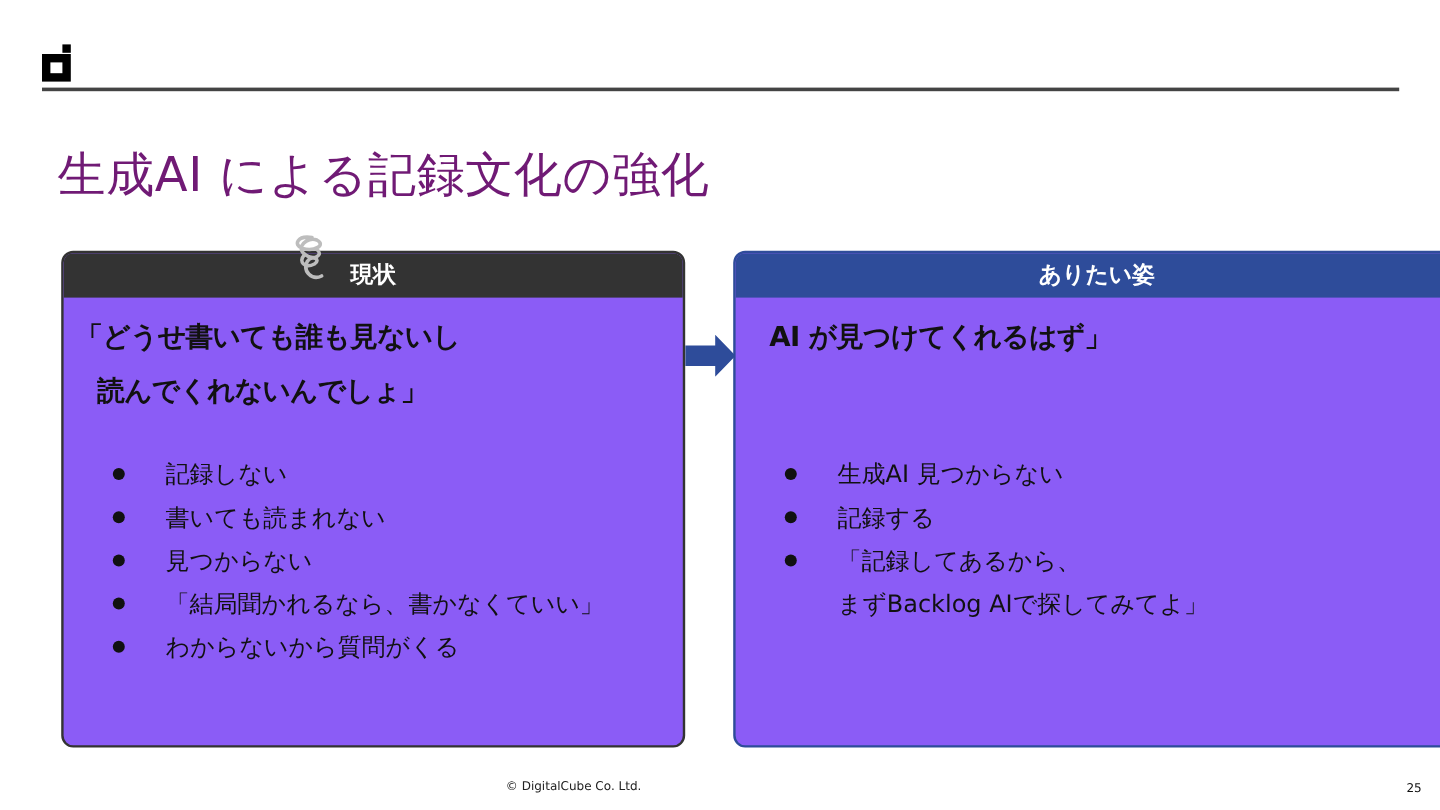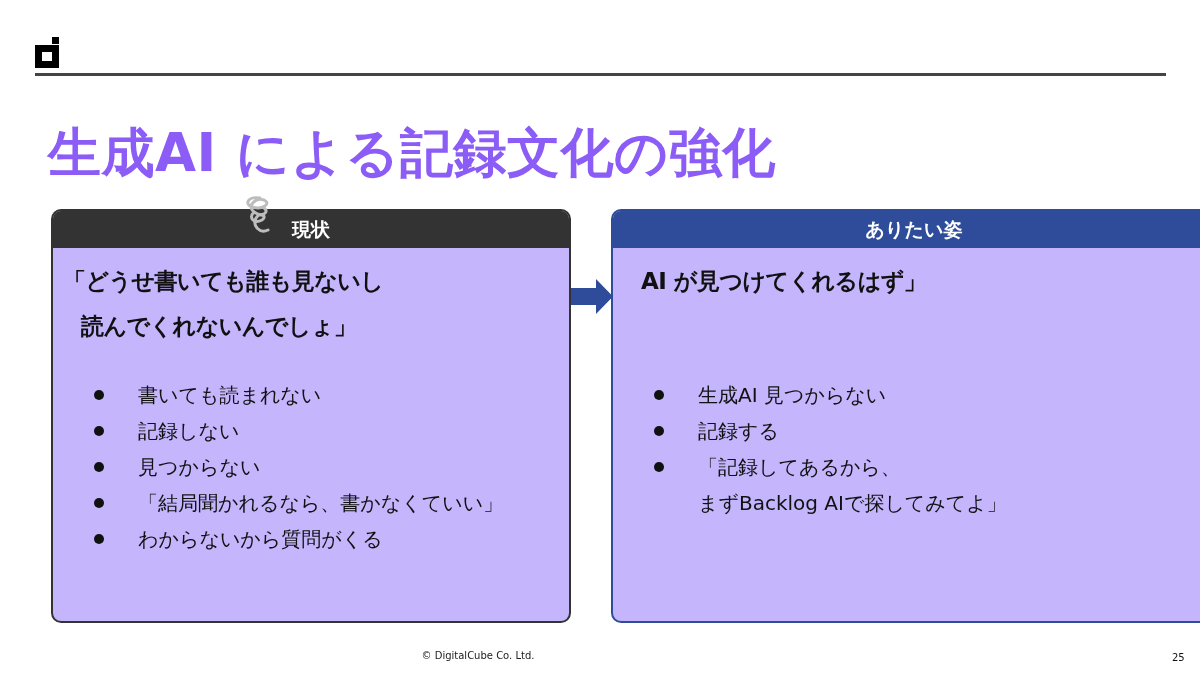--- a/index.html
+++ b/index.html
@@ -10,27 +10,27 @@
       color:#111;
     }
     .logo { position:absolute; left:35px; top:37px; width:25px; height:32px; }
     .logo .big { position:absolute; left:0; top:8px; width:24px; height:23px; background:#000; }
     .logo .hole { position:absolute; left:7px; top:15px; width:10px; height:9px; background:#fff; }
     .logo .small { position:absolute; left:17px; top:0; width:7px; height:7px; background:#000; }
     .top-rule { position:absolute; left:35px; top:73px; width:1131px; height:3px; background:#444; }
 
     .title {
       position:absolute; left:48px; top:118px;
-      font-size:53px; font-weight:bold; color:#8b5cf6; letter-spacing:0.5px;
+      font-size:40px; font-weight:normal; color:#701a75; letter-spacing:0.5px;
       font-family: "DejaVu Sans", sans-serif;
     }
 
     .panel {
       position:absolute; top:209px; height:414px; box-sizing:border-box;
-      border:2px solid #333; border-radius:10px; overflow:hidden; background:#c4b5fd;
+      border:2px solid #333; border-radius:10px; overflow:hidden; background:#8b5cf6;
     }
     .panel.left { left:51px; width:520px; border-color:#333; }
     .panel.right { left:611px; width:606px; border-color:#2e4c9a; }
     .panel-header {
       height:37px; line-height:37px; text-align:center; color:#fff;
       font-weight:bold; font-size:19px; font-family:"DejaVu Sans", sans-serif;
     }
     .panel.left .panel-header { background:#333333; }
     .panel.right .panel-header { background:#2e4c9a; }
 
@@ -77,22 +77,22 @@
 
 <div class="title">生成AI による記録文化の強化</div>
 
 <div class="panel left">
   <div class="panel-header">現状</div>
   <div class="quote">
     <div>「どうせ書いても誰も見ないし</div>
     <div class="line2">読んでくれないんでしょ」</div>
   </div>
   <ul class="bullets">
+    <li><span class="dot"></span><span>記録しない</span></li>
     <li><span class="dot"></span><span>書いても読まれない</span></li>
-    <li><span class="dot"></span><span>記録しない</span></li>
     <li><span class="dot"></span><span>見つからない</span></li>
     <li><span class="dot"></span><span>「結局聞かれるなら、書かなくていい」</span></li>
     <li><span class="dot"></span><span>わからないから質問がくる</span></li>
   </ul>
 </div>
 
 <svg class="tangle-icon" viewBox="0 0 40 44">
   <g fill="none" stroke="#bdbdbd" stroke-width="3" stroke-linecap="round">
     <path d="M20 4 C8 2, 4 10, 12 13 C22 16, 32 10, 24 6 C16 3, 6 12, 14 18 C22 24, 30 18, 24 14"></path>
     <path d="M14 18 C8 24, 14 30, 22 26 C28 22, 20 18, 16 24 C12 32, 20 40, 28 36"></path>

